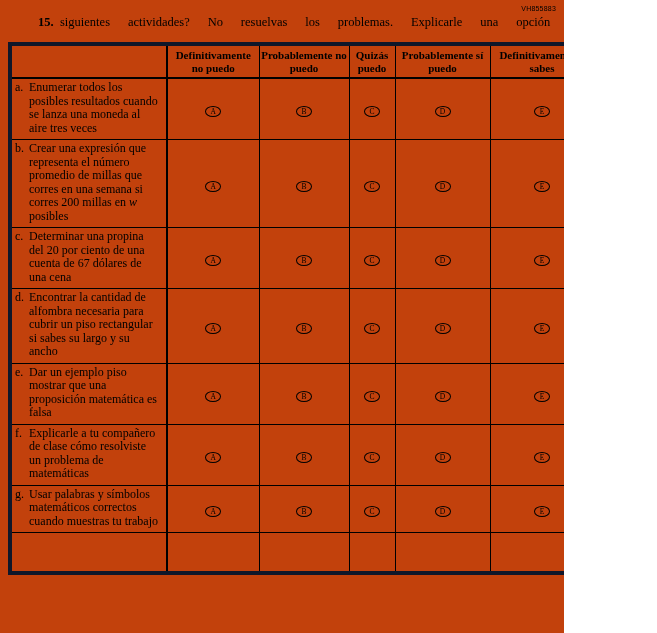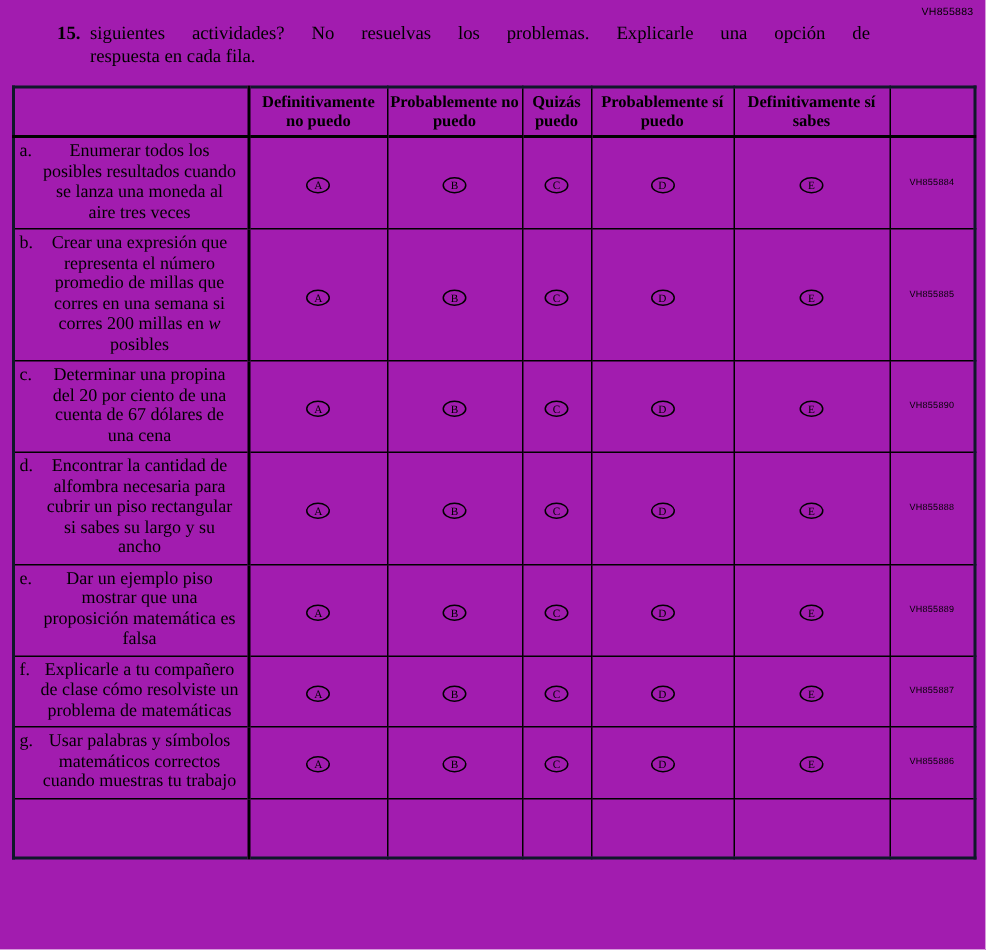--- a/index.html
+++ b/index.html
@@ -2,55 +2,55 @@
 <html><head>
 <meta charset="utf-8">
 <style>
   * { margin:0; padding:0; box-sizing:border-box; }
   html,body { background:#fff; }
   body {
     width:657px; height:633px; overflow:hidden;
     font-family:"Liberation Serif","DejaVu Serif",serif;
     color:#000;
   }
-  .page { position:relative; width:657px; height:633px; background:#a21caf; overflow:hidden; }
+  .page { position:relative; width:564px; height:633px; background:#c2410c; overflow:hidden; }
 
   .top-code {
     position:absolute; top:5px; right:8px;
     font-family:"Liberation Sans","DejaVu Sans",sans-serif;
     font-size:7px; letter-spacing:.2px;
   }
 
   .question { display:flex; margin:15px 0 0 38px; width:542px; }
   .qnum { flex:0 0 22px; font-weight:bold; font-size:12.5px; line-height:15px; }
   .qtext { width:520px; font-size:12.5px; line-height:15px; }
   .qline { text-align:justify; text-align-last:justify; }
   .qline.last { text-align-last:left; }
   .qtext b { font-weight:normal; }
 
   .ibeam { display:inline-block; width:1px; height:0; position:relative; }
   .ibeam svg { position:absolute; left:-5px; top:-11px; }
 
   table.resp {
     border-collapse:collapse; table-layout:fixed;
     width:641px; margin:12px 0 0 8px;
-    border:2px solid #0f172a;
+    border:4px solid #0f172a;
   }
   .resp th, .resp td { border:1px solid #000; }
   .resp thead th {
     border-bottom:2.5px solid #000;
     font-size:11px; font-weight:bold; line-height:12.5px;
     text-align:center; vertical-align:middle; padding:3px 1px;
   }
   .col1 { border-right:2px solid #000 !important; }
 
   .item-cell { vertical-align:top; padding:2px 6px 4px 3px; font-size:12px; line-height:13.5px; }
   .item-inner { display:flex; }
   .item-letter { flex:0 0 14px; }
-  .item-text { flex:1;text-align:center; }
+  .item-text { flex:1; }
   .item-text i { font-style:italic; }
 
   .opt-cell { text-align:center; vertical-align:middle; }
   .oval {
     display:inline-block; width:16px; height:11px;
     border:1px solid #000; border-radius:50%;
     font-size:7.5px; line-height:9.5px; text-align:center;
     cursor:pointer; user-select:none;
   }
 
@@ -66,21 +66,20 @@
 <body>
 
 <div class="page">
 
   <div class="top-code">VH855883</div>
 
   <div class="question">
     <span class="qnum">15.</span>
     <div class="qtext">
       <div class="qline"><span>siguientes actividades? No resuelvas los problemas. Explicarle </span><b>una</b><span> opción de</span></div>
-      <div class="qline last">respuesta en cada fila.</div>
     </div>
   </div>
 
   <table class="resp">
     <colgroup>
       <col style="width:157px">
       <col style="width:92px">
       <col style="width:90px">
       <col style="width:46px">
       <col style="width:95px">

